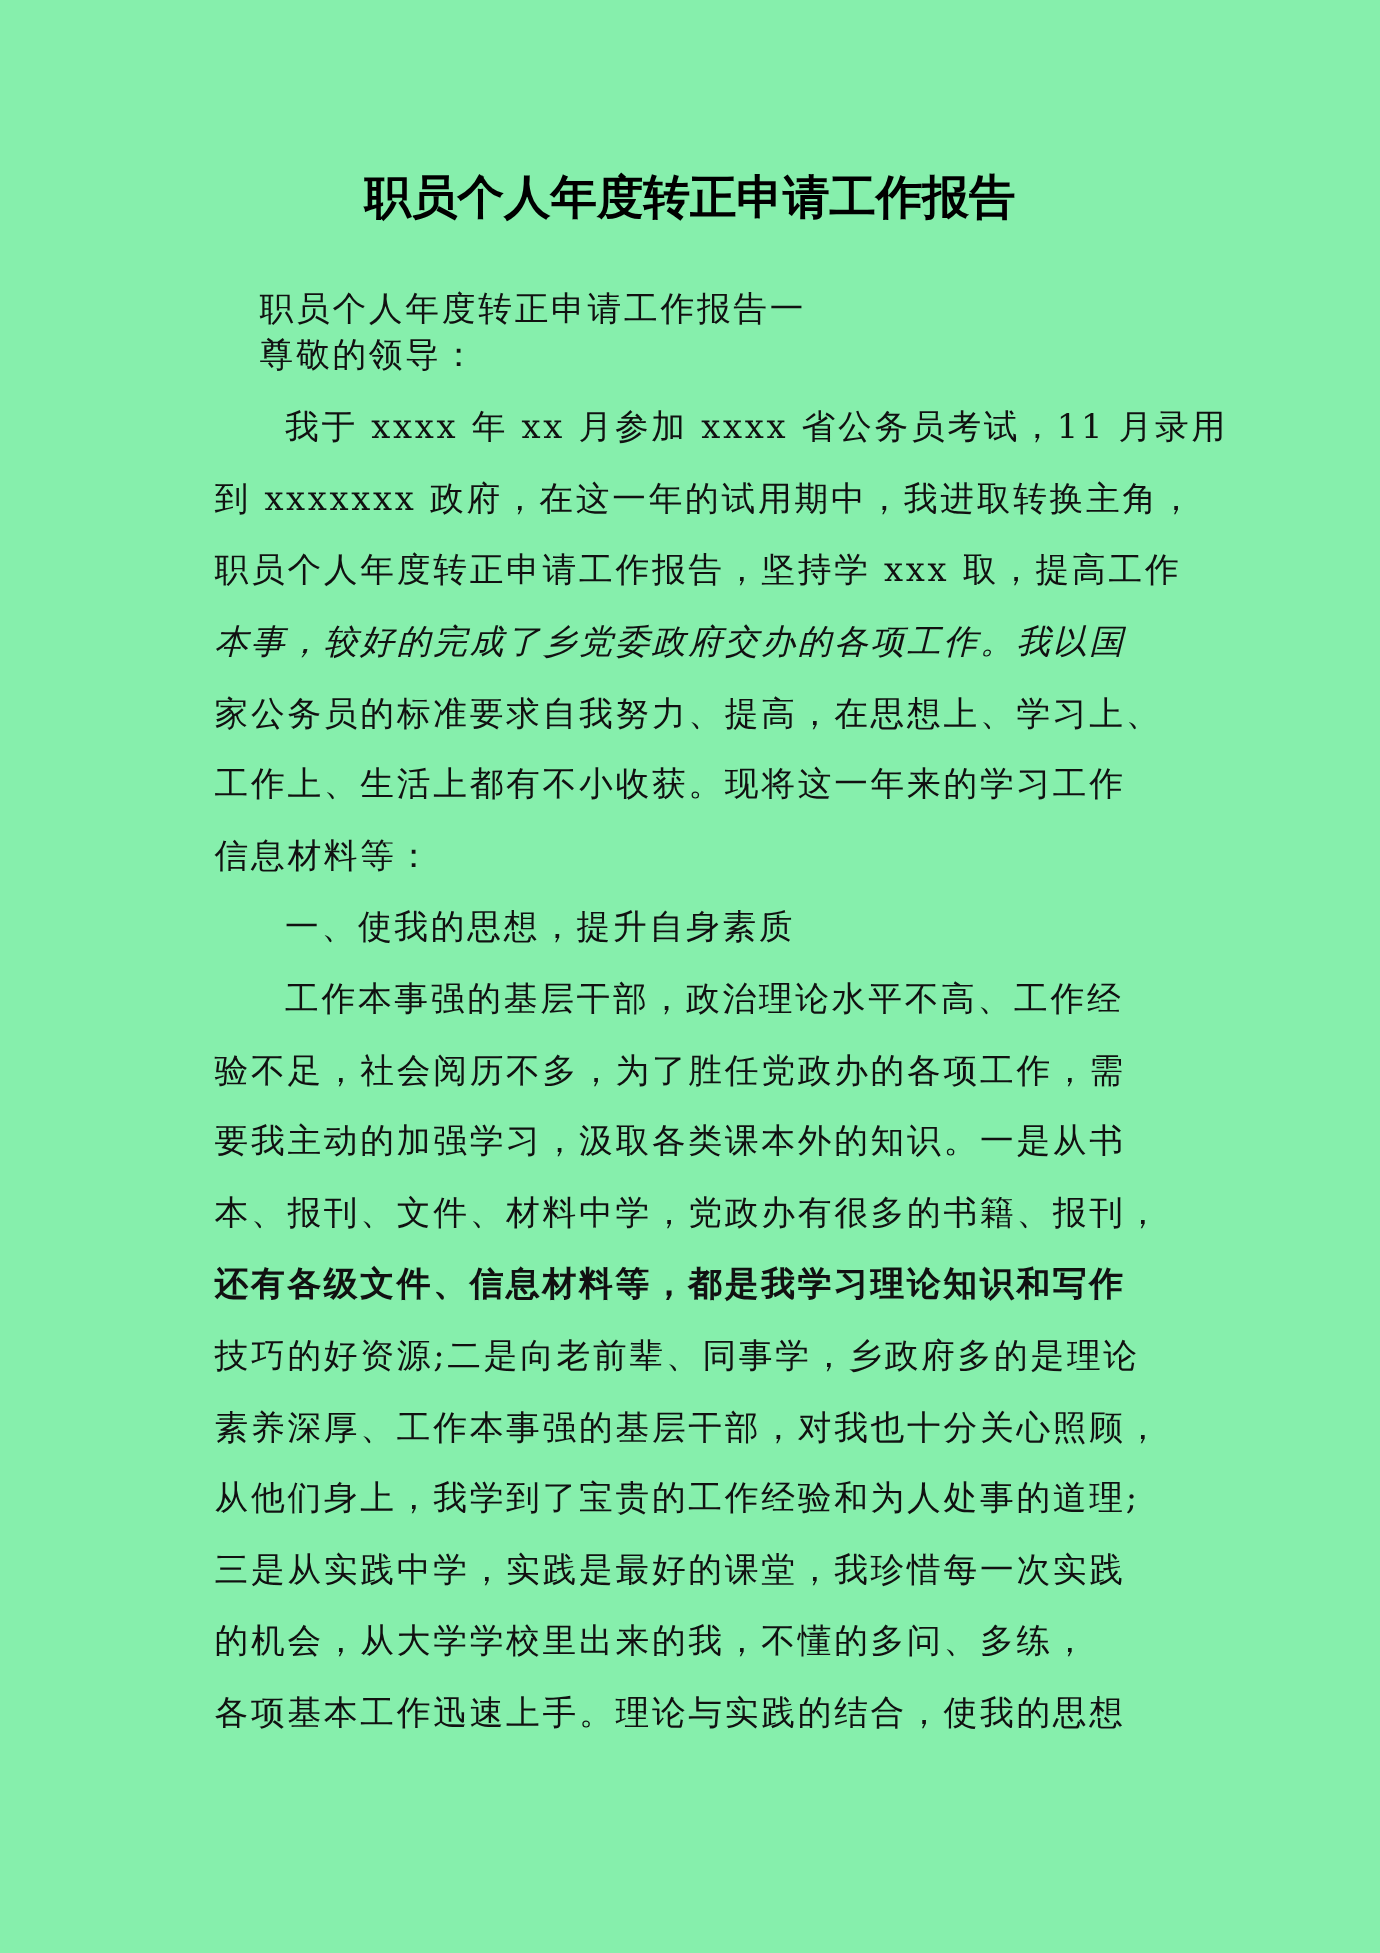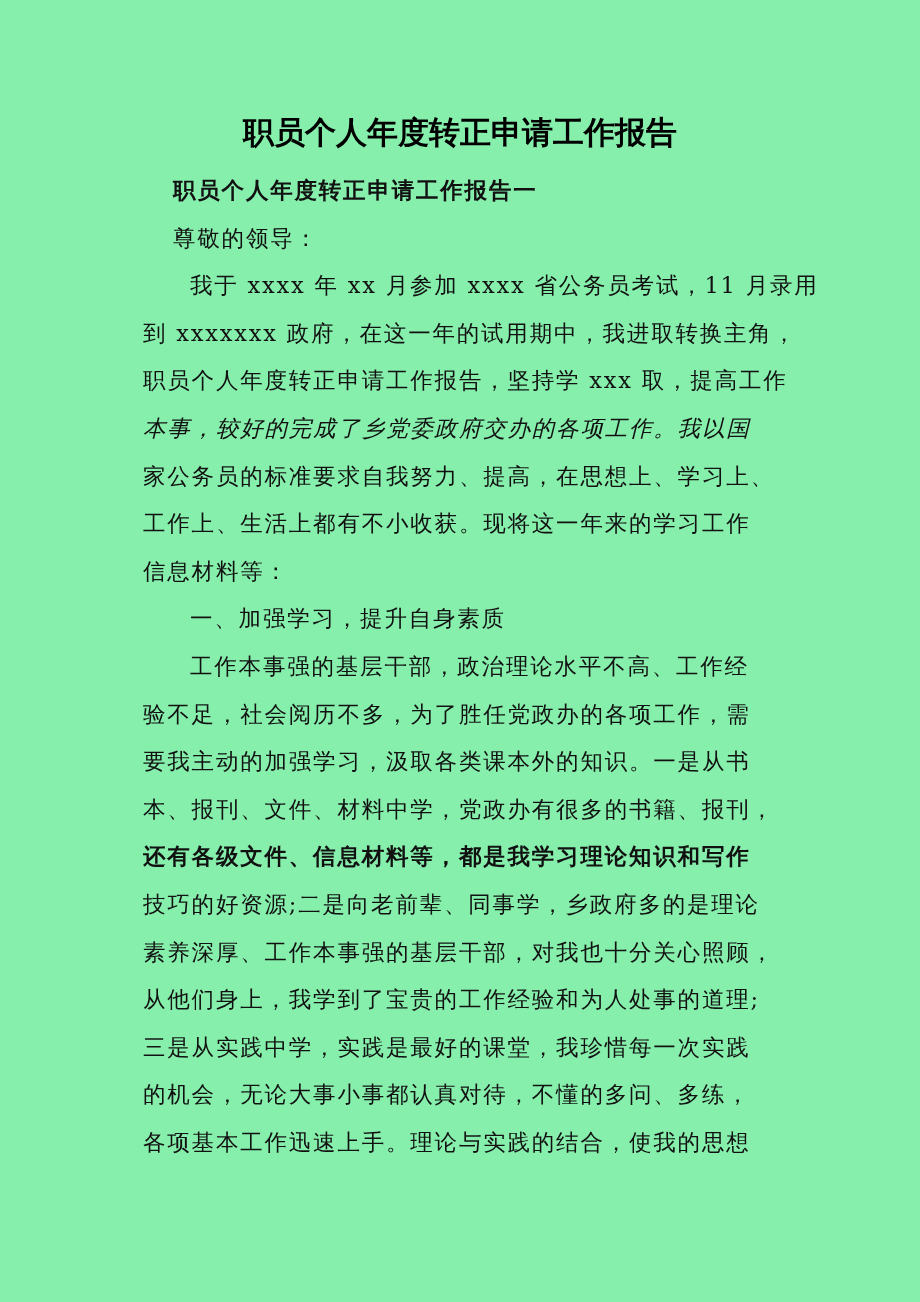--- a/index.html
+++ b/index.html
@@ -18,35 +18,35 @@
     font-size: 22.5px; color: #111; line-height: 30px;
     letter-spacing: 1.8px;
   }
 </style>
 </head>
 <body>
 
 <div class="page">
   <div class="title">职员个人年度转正申请工作报告</div>
   <div id="body-lines">
-      <div class="line" style="top: 175px; left: 173px; font-weight: bold;">职员个人年度转正申请工作报告一</div>
-      <div class="line" style="top: 222.6px; left: 173px;">尊敬的领导：</div>
+      <div class="line" style="top: 191px; left: 173px;">职员个人年度转正申请工作报告一</div>
+      <div class="line" style="top: 222.6px; left: 173px; font-family: Liberation Mono, monospace;">尊敬的领导：</div>
       <div class="line" style="top: 270.2px; left: 190px;">我于 xxxx 年 xx 月参加 xxxx 省公务员考试，11 月录用</div>
       <div class="line" style="top: 317.8px; left: 143px;">到 xxxxxxx 政府，在这一年的试用期中，我进取转换主角，</div>
       <div class="line" style="top: 365.4px; left: 143px;">职员个人年度转正申请工作报告，坚持学 xxx 取，提高工作</div>
       <div class="line" style="top: 413px; left: 143px; font-style: italic;">本事，较好的完成了乡党委政府交办的各项工作。我以国</div>
       <div class="line" style="top: 460.6px; left: 143px;">家公务员的标准要求自我努力、提高，在思想上、学习上、</div>
       <div class="line" style="top: 508.2px; left: 143px;">工作上、生活上都有不小收获。现将这一年来的学习工作</div>
       <div class="line" style="top: 555.8px; left: 143px;">信息材料等：</div>
-      <div class="line" style="top: 603.4px; left: 190px;">一、加强学习，提升自身素质</div>
+      <div class="line" style="top: 603.4px; left: 190px;">一、使我的思想，提升自身素质</div>
       <div class="line" style="top: 651px; left: 190px;">工作本事强的基层干部，政治理论水平不高、工作经</div>
       <div class="line" style="top: 698.6px; left: 143px;">验不足，社会阅历不多，为了胜任党政办的各项工作，需</div>
       <div class="line" style="top: 746.2px; left: 143px;">要我主动的加强学习，汲取各类课本外的知识。一是从书</div>
       <div class="line" style="top: 793.8px; left: 143px;">本、报刊、文件、材料中学，党政办有很多的书籍、报刊，</div>
       <div class="line" style="top: 841.4px; left: 143px; font-weight: bold;">还有各级文件、信息材料等，都是我学习理论知识和写作</div>
       <div class="line" style="top: 889px; left: 143px;">技巧的好资源;二是向老前辈、同事学，乡政府多的是理论</div>
       <div class="line" style="top: 936.6px; left: 143px;">素养深厚、工作本事强的基层干部，对我也十分关心照顾，</div>
       <div class="line" style="top: 984.2px; left: 143px;">从他们身上，我学到了宝贵的工作经验和为人处事的道理;</div>
       <div class="line" style="top: 1031.8px; left: 143px;">三是从实践中学，实践是最好的课堂，我珍惜每一次实践</div>
-      <div class="line" style="top: 1079.4px; left: 143px;">的机会，无论大事小事都认真对待，不懂的多问、多练，</div>
+      <div class="line" style="top: 1079.4px; left: 143px;">的机会，从大学学校里出来的我，不懂的多问、多练，</div>
       <div class="line" style="top: 1127px; left: 143px;">各项基本工作迅速上手。理论与实践的结合，使我的思想</div>
     </div>
 </div>
 
 </body></html>

